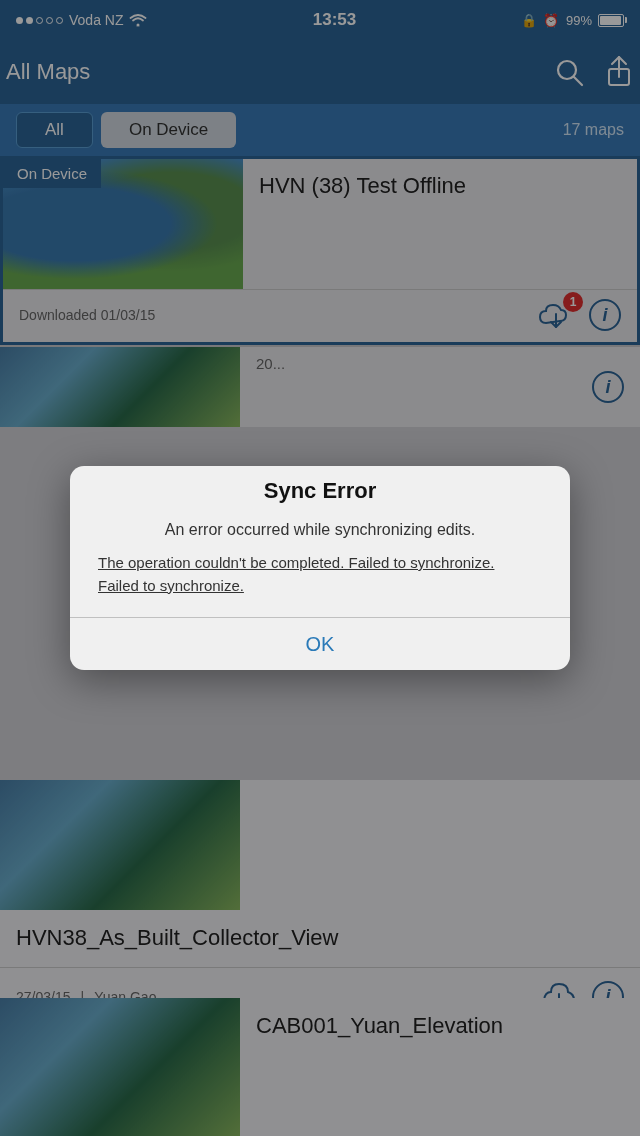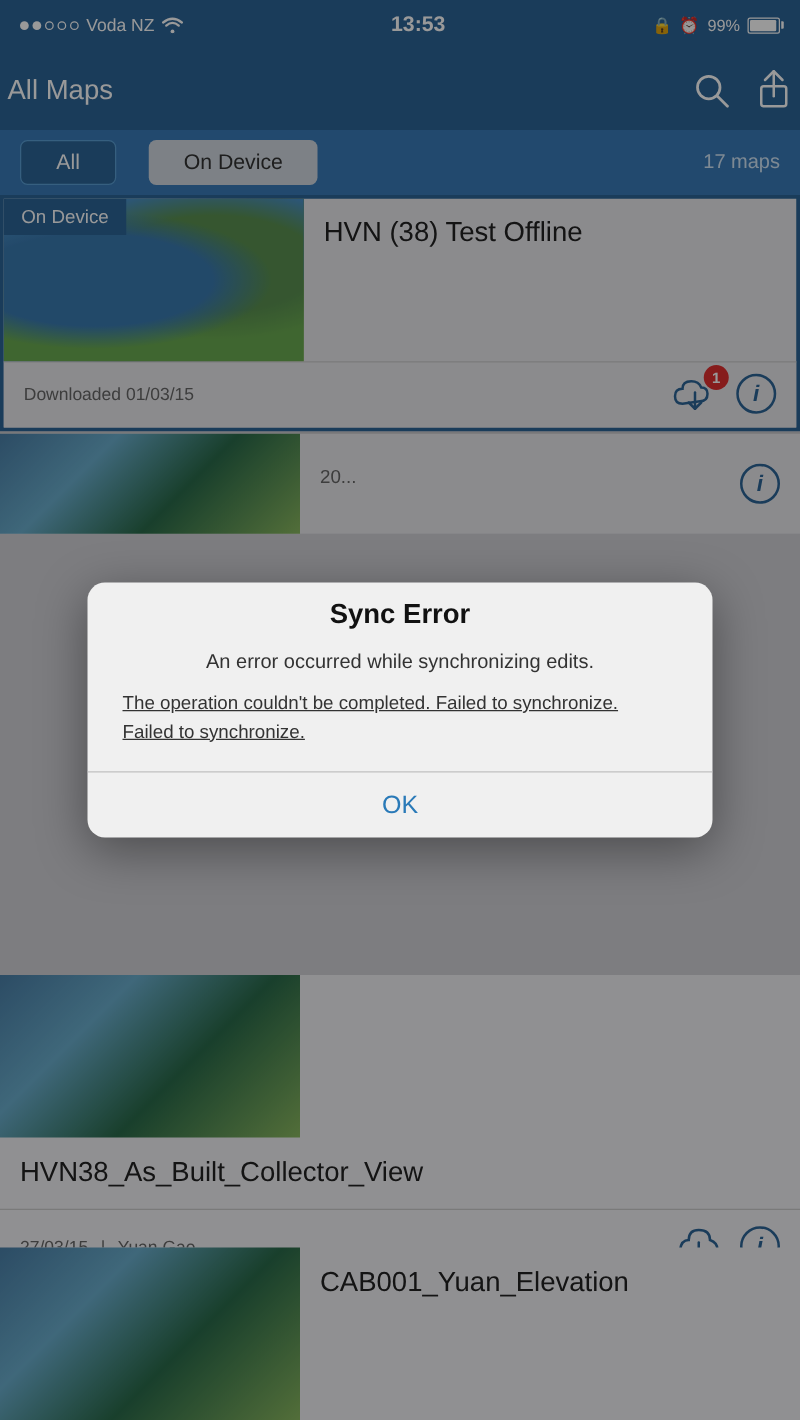--- a/index.html
+++ b/index.html
@@ -50,21 +50,21 @@
     .nav-icons { display: flex; gap: 20px; align-items: center; }
     .nav-icon { color: white; font-size: 26px; cursor: pointer; }
 
     
     .tabs-bar {
       background: #3a7ab8;
       height: 52px;
       display: flex;
       align-items: center;
       padding: 0 16px;
-      gap: 26px;
+      gap: 8px;
     }
     .tab {
       height: 36px;
       padding: 0 28px;
       border-radius: 6px;
       display: flex;
       align-items: center;
       justify-content: center;
       font-size: 17px;
       cursor: pointer;
@@ -275,21 +275,21 @@
           </div>
           <div class="badge">1</div>
         </div>
         <div class="info-btn">i</div>
       </div>
     </div>
   </div>
 
   <div class="map-card-2" style="display:flex; min-height:80px; align-items:stretch;">
     <div style="width:240px; min-height:80px; background: linear-gradient(135deg, #4a7fa8 0%, #6aadcc 30%, #2a6a4a 60%, #8ab860 100%); flex-shrink:0;"></div>
-    <div style="padding: 26px 16px; flex:1;">
+    <div style="padding: 8px 16px; flex:1;">
       <div style="font-size:15px; color:#666;">20...</div>
     </div>
     <div style="padding: 10px 16px; display:flex; align-items:center; gap:14px;">
       <div class="info-btn">i</div>
     </div>
   </div>
 
 </div>
 
 <div class="overlay">

